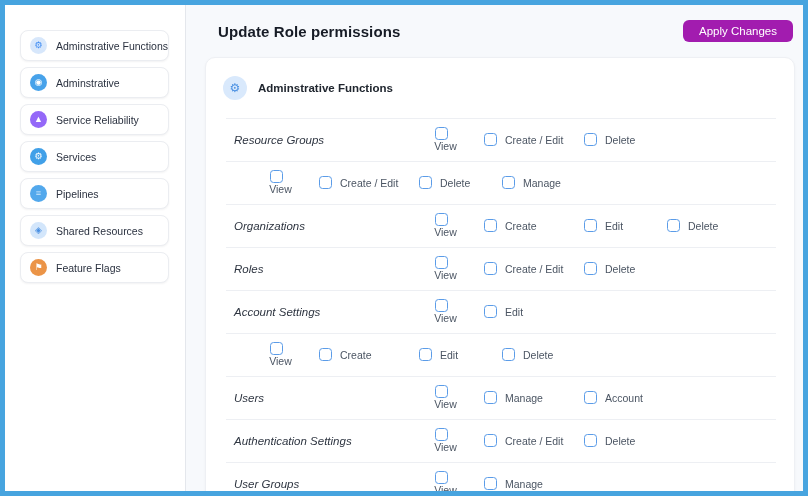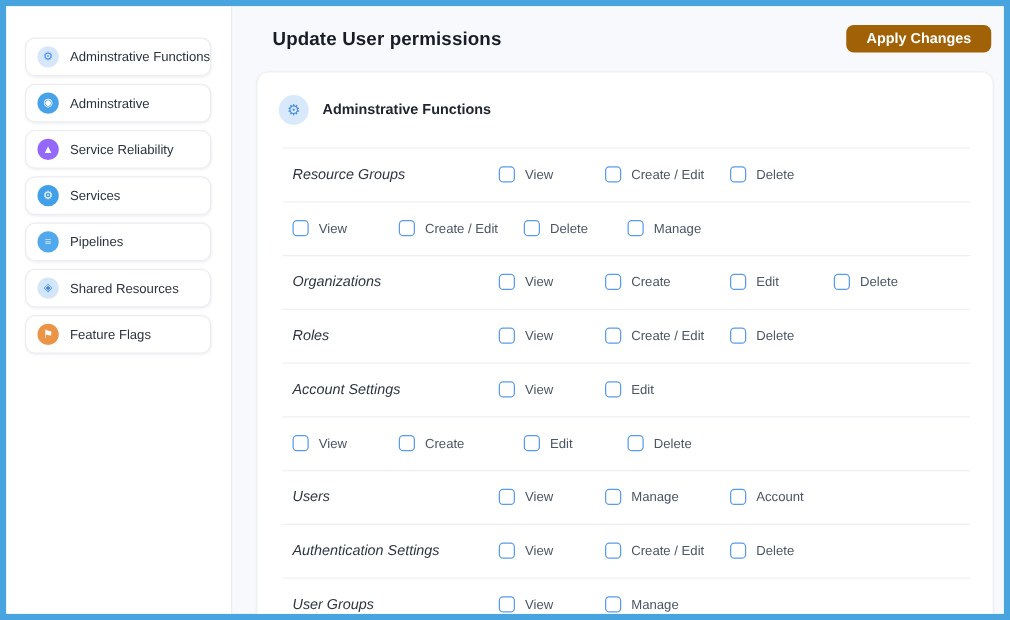--- a/index.html
+++ b/index.html
@@ -60,27 +60,27 @@
     display: flex; align-items: center; justify-content: space-between;
     padding: 0 10px 0 32px;
   }
   .page-title {
     font-size: 15px;
     font-weight: 700;
     color: #171c26;
     letter-spacing: 0.1px;
   }
   .apply-btn {
-    background: #a16207;
+    background: #a21caf;
     color: #ffffff;
     border: none;
     border-radius: 6px;
     font-family: inherit;
     font-size: 11.5px;
-    font-weight: 700;
+    font-weight: 400;
     padding: 6px 16px;
     height: 22px;
     display: flex; align-items: center;
     cursor: pointer;
   }
 
   .card {
     margin-left: 19px;
     width: 590px;
     background: #ffffff;
@@ -127,21 +127,21 @@
     color: #2e3541;
     font-weight: 500;
     flex-shrink: 0;
     font-style: italic;
   }
   .perm-cells { display: flex; align-items: center; }
   .cb-cell {
     display: flex; align-items: center;
     cursor: pointer;
   }
-  .cb-cell.col0 { width: 85px; }
+  .cb-cell.col0 { width: 85px; flex-direction: column; }
   .cb-cell.col1 { width: 100px; }
   .cb-cell.col2 { width: 83px; }
   .cb-cell.col3 { width: 100px; }
   .cb-box {
     width: 13px; height: 13px;
     border: 1.5px solid #5b9ce8;
     border-radius: 3.5px;
     background: #ffffff;
     flex-shrink: 0;
   }
@@ -185,21 +185,21 @@
   </div>
         <div class="nav-item">
     <span class="nav-icon" style="background: rgb(235, 148, 71); color: rgb(255, 255, 255);">⚑</span>
     <span class="nav-label">Feature Flags</span>
   </div>
       </nav>
   </aside>
 
   <main class="main">
     <header class="page-header">
-      <h1 class="page-title">Update User permissions</h1>
+      <h1 class="page-title">Update Role permissions</h1>
       <button class="apply-btn">Apply Changes</button>
     </header>
 
     <section class="card">
       <div class="card-header">
         <span class="card-header-icon">⚙</span>
         <span class="card-header-title">Adminstrative Functions</span>
       </div>
       <div>
           <div class="perm-row">

